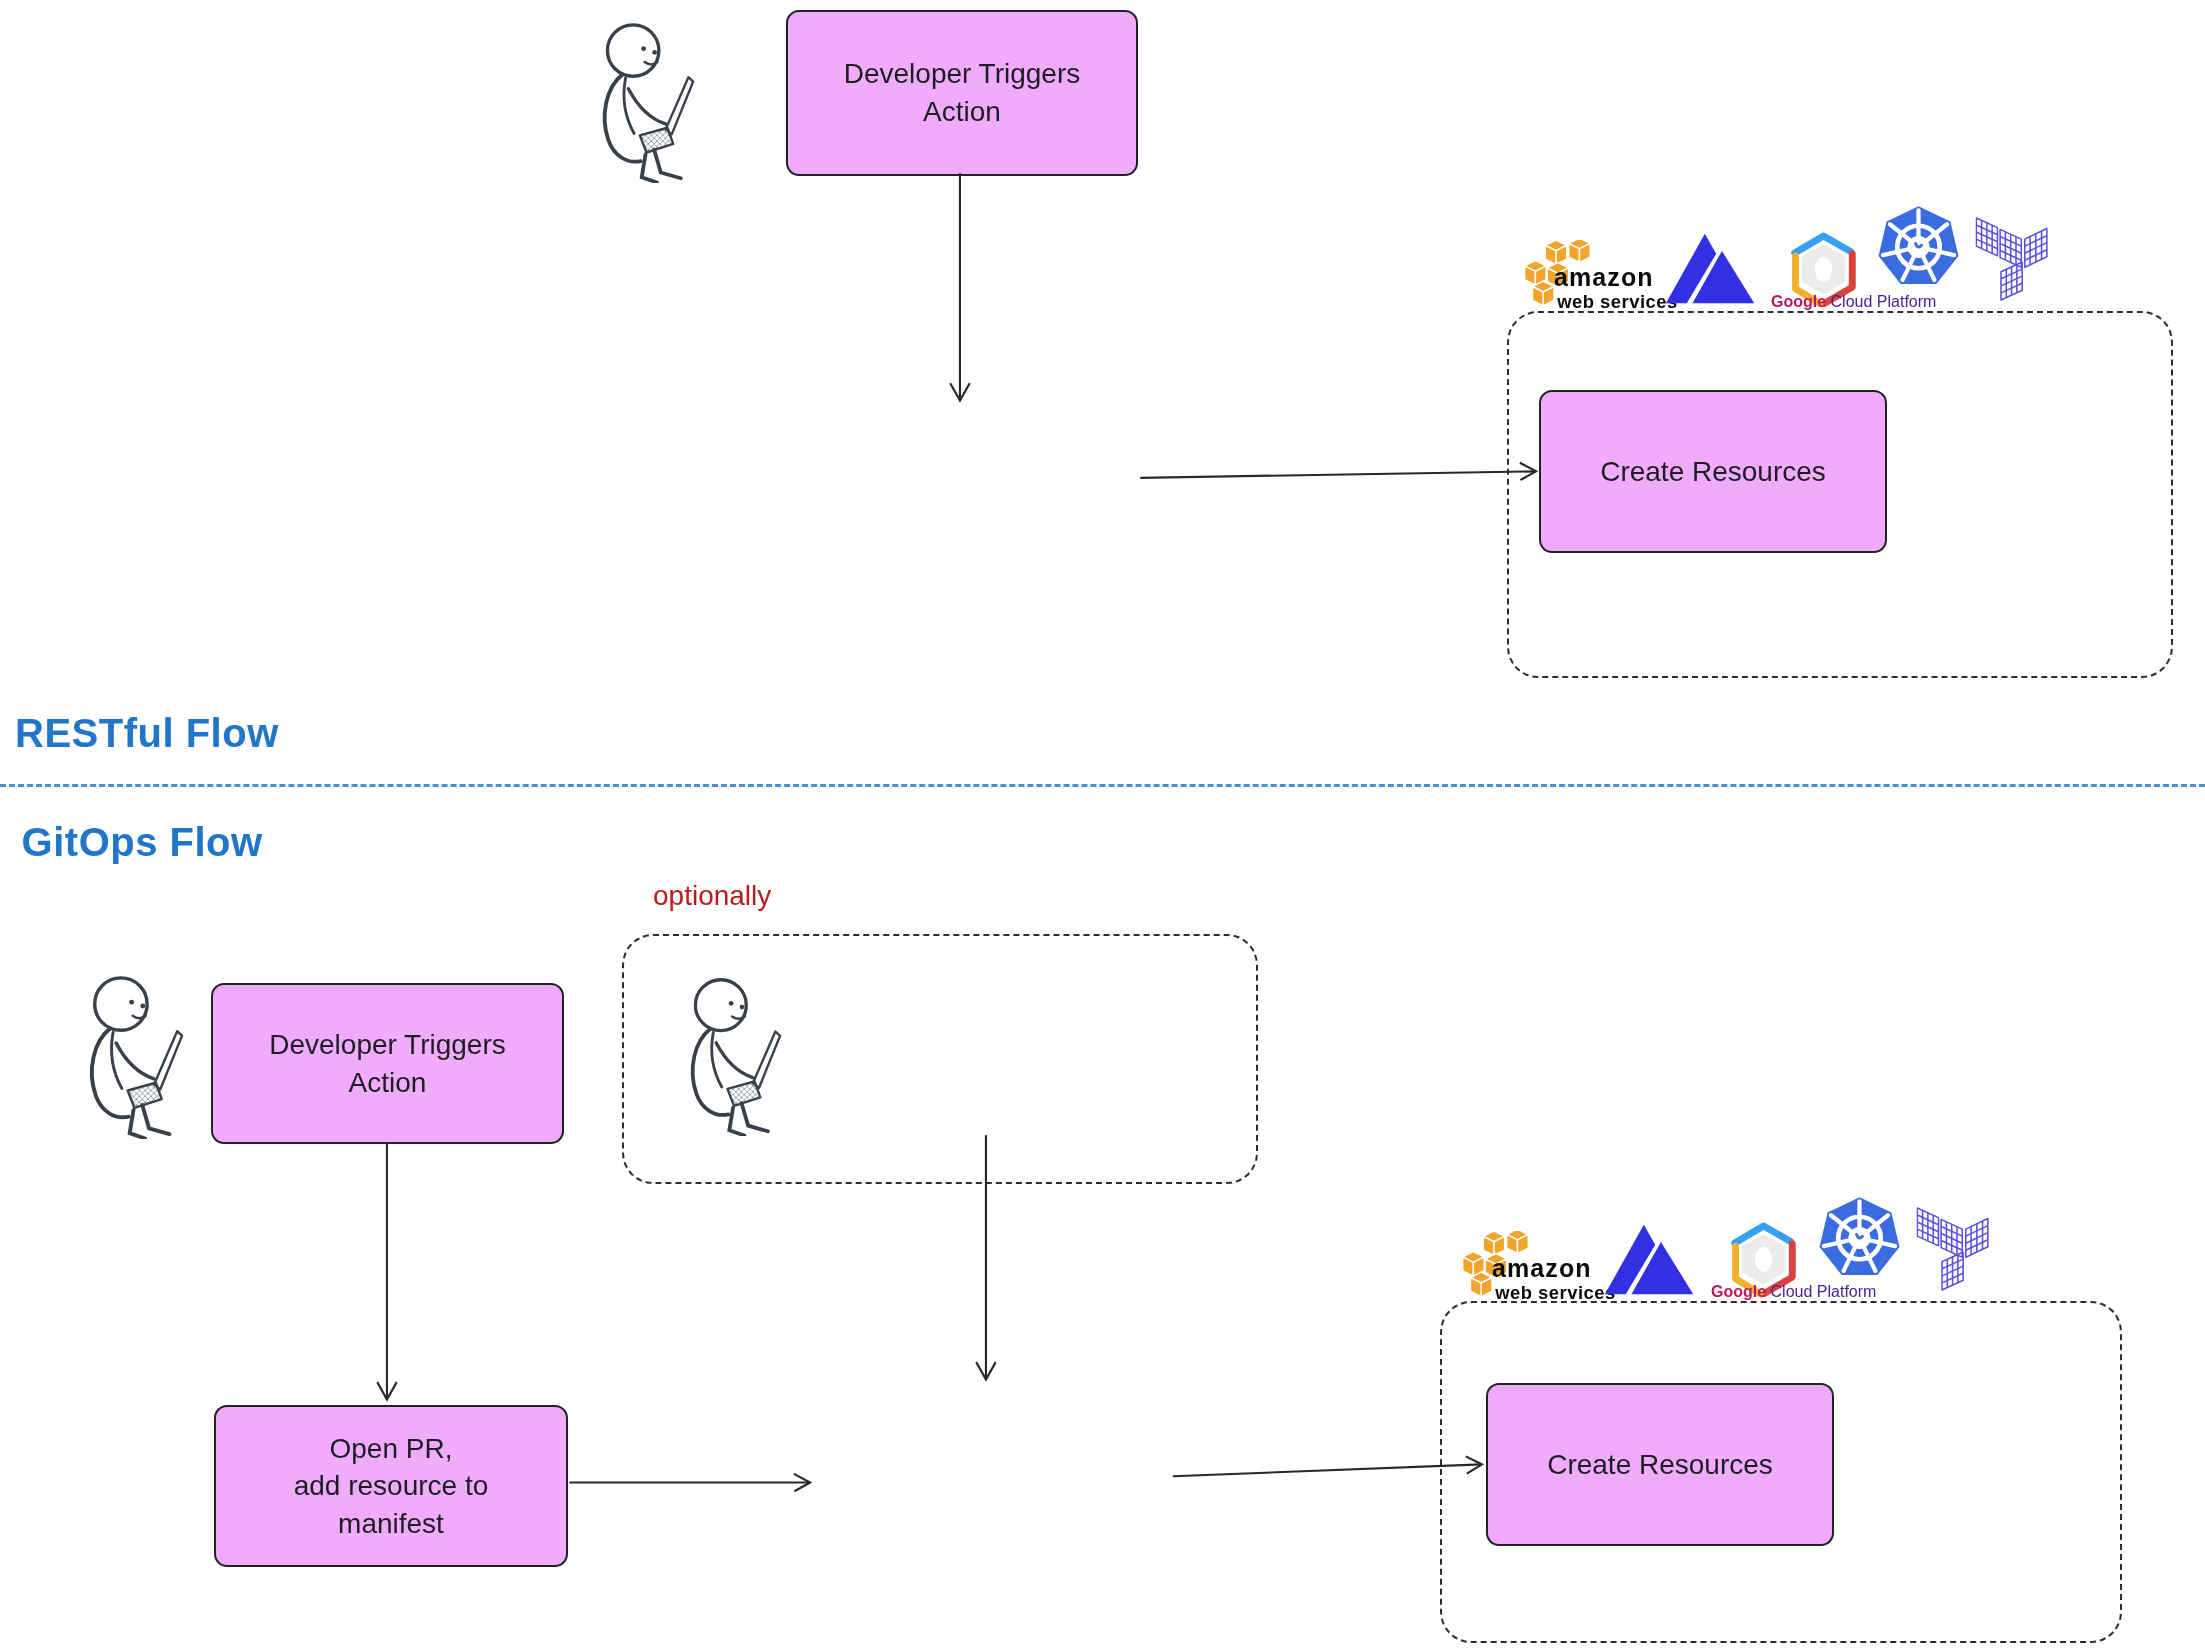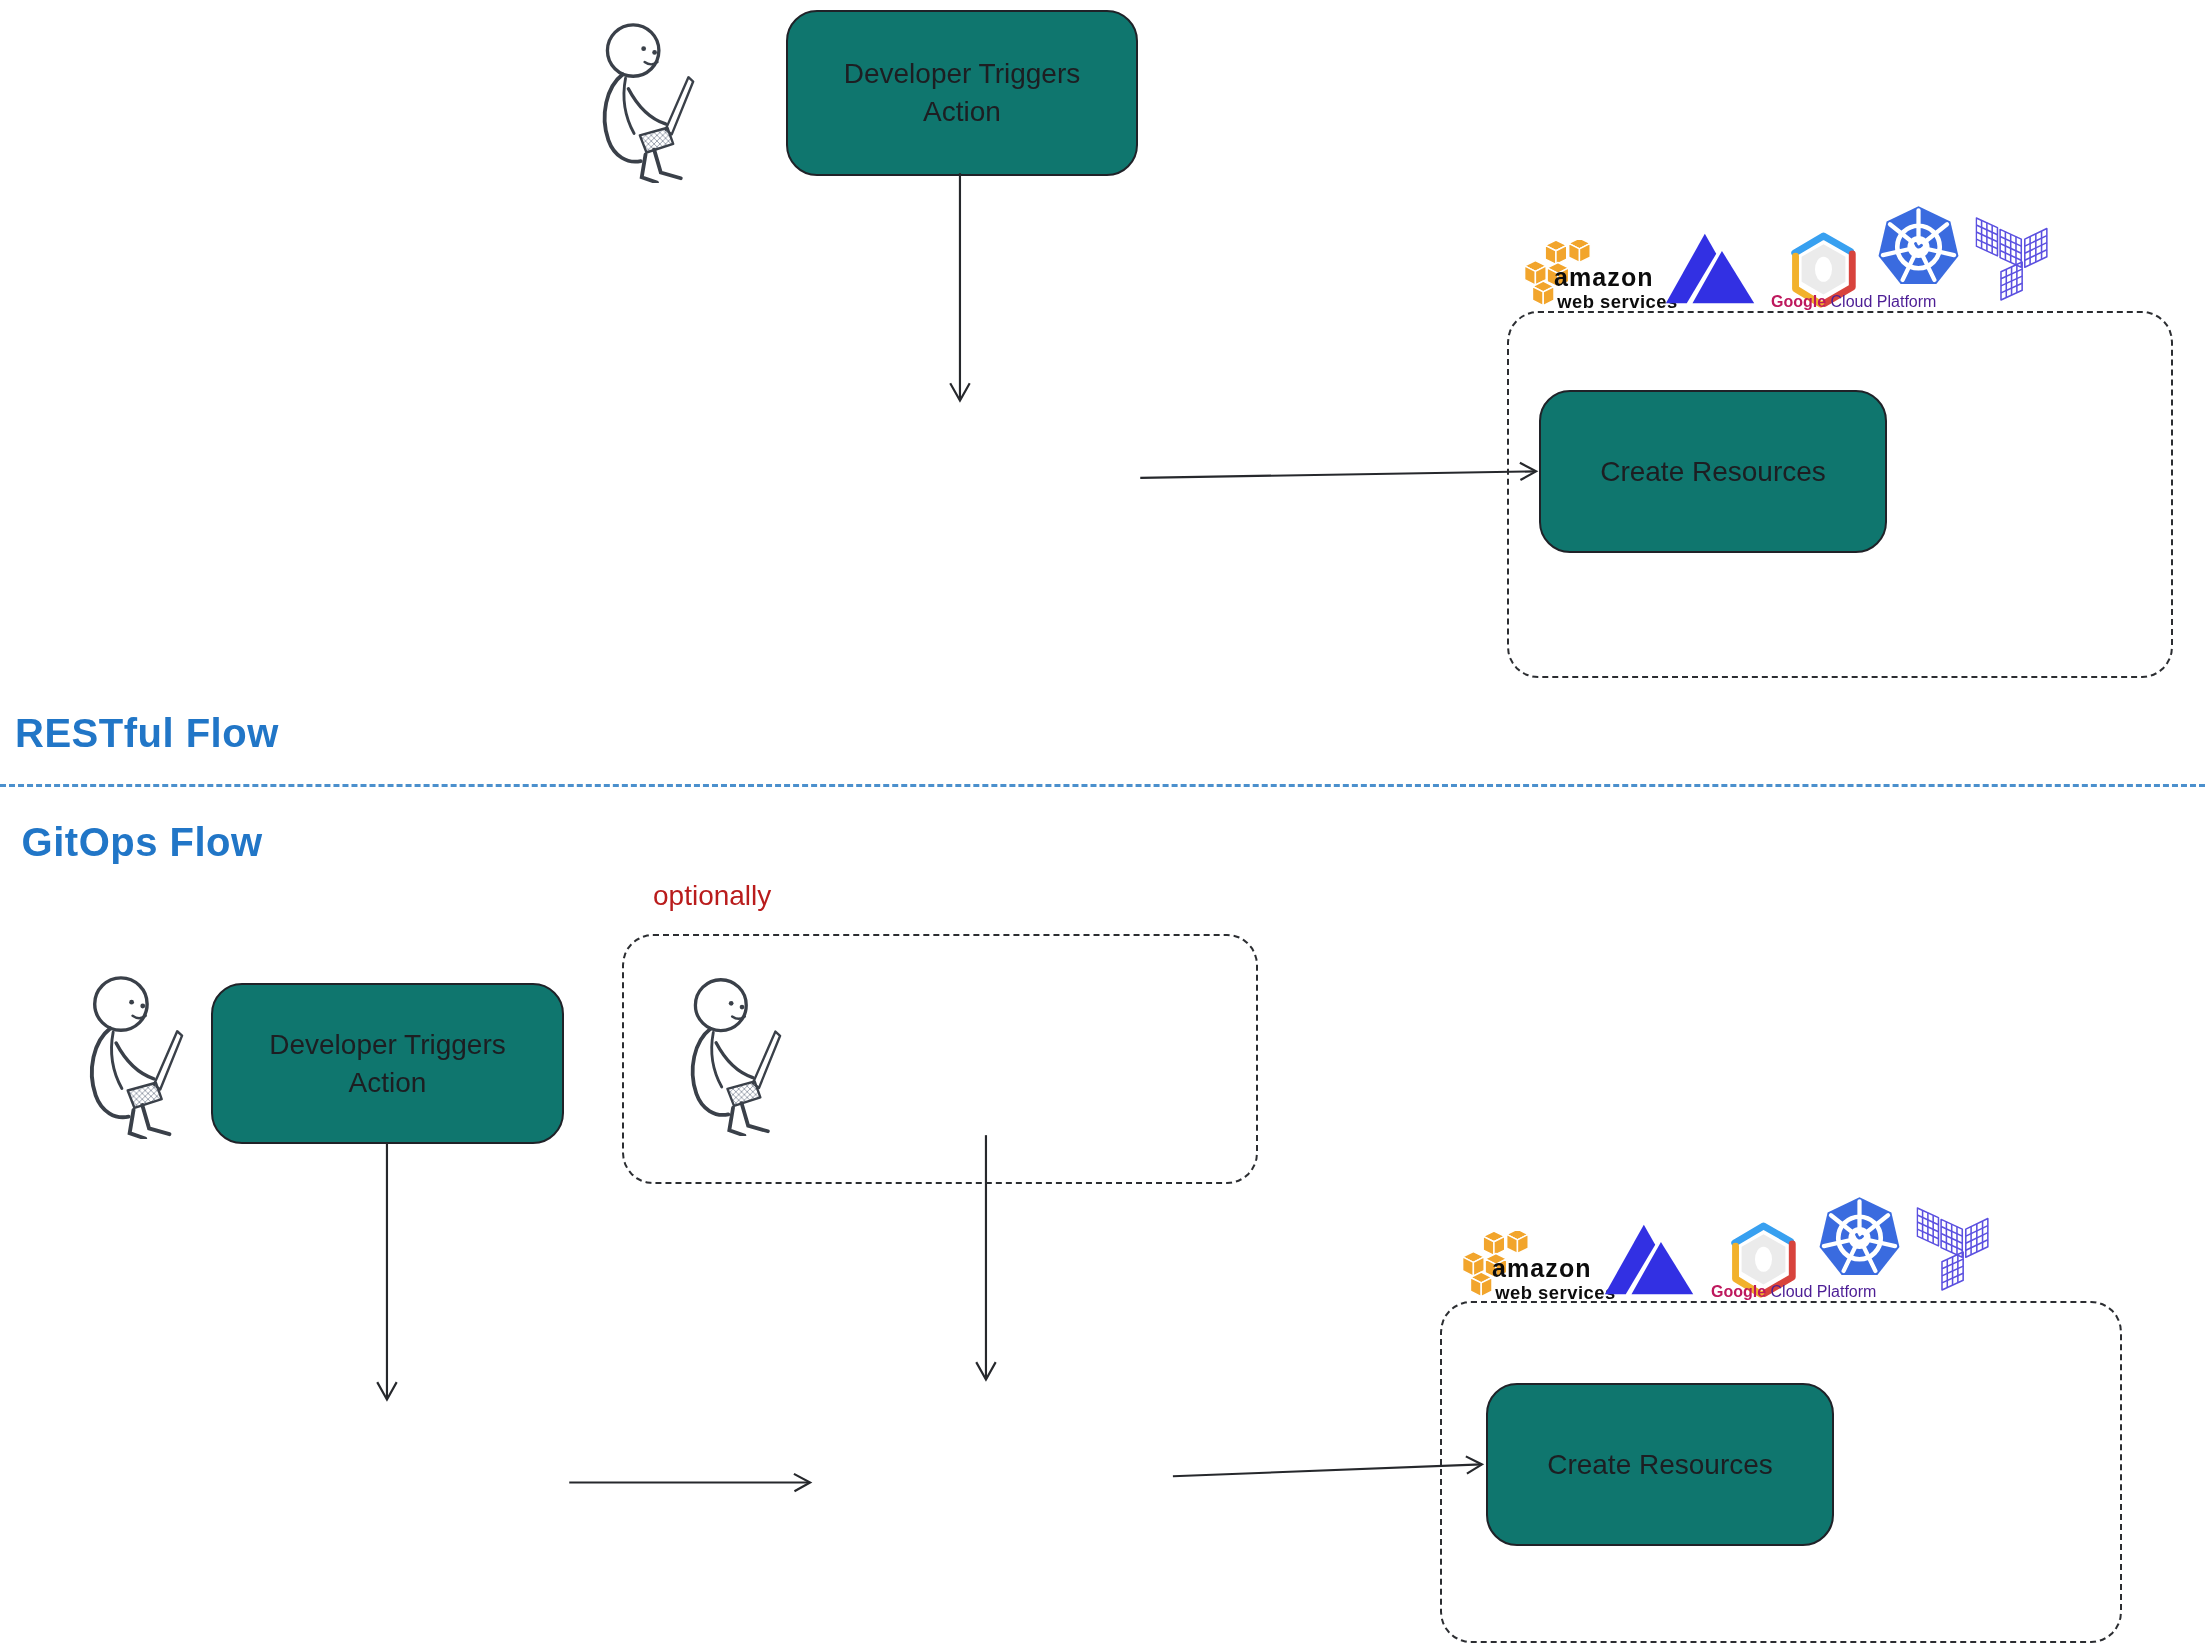--- a/index.html
+++ b/index.html
@@ -2,21 +2,21 @@
 <html style="--heading-blue: #2176c7; --divider-blue: #4b90cd; --stroke-dark: #202228; --person-ink: #3a4049; --aws-orange: #f2a52c; --azure-blue: #3230e3; --gcp-blue: #38a0f0; --gcp-red: #d8433c; --gcp-yellow: #f2b12c; --gcp-inner: #ebebeb; --kubernetes-blue: #3a6bdf; --terraform-purple: #5b50e0;font-size:8.6px"><head>
 <meta charset="utf-8">
 <style>
   html,body{margin:0;padding:0;background:#ffffff;}
   #canvas{
     position:relative;width:2205px;height:1651px;background:#ffffff;
     font-family:"Liberation Sans",sans-serif;overflow:hidden;
   }
   .section{position:absolute;inset:0;}
   .node{
-    position:absolute;background:#0f766e;border:2.2px solid #202228;border-radius:31px;
+    position:absolute;background:#f0abfc;border:2.2px solid #202228;border-radius:13px;
     display:flex;align-items:center;justify-content:center;text-align:center;
     color:#1d1e22;font-size:28px;line-height:1.34;
   }
   .node .label{white-space:pre-line;padding:0 13px;}
   .dashed-region{
     position:absolute;border:2.7px dashed #2b2d31;border-radius:31px;background:transparent;
   }
   .flow-heading{
     position:absolute;font-size:40px;font-weight:bold;letter-spacing:0.5px;
     color:var(--heading-blue,#2176c7);
@@ -235,20 +235,25 @@
     <div class="node" style="left:211px;top:983px;width:349px;height:157px">
       <span class="label">Developer Triggers
 Action</span>
     </div>
 
     <svg class="arrow" style="left:370px;top:1141px" width="35" height="266" viewBox="0 0 64 492">
       <line x1="31" y1="4" x2="31" y2="474"></line>
       <polyline points="13,446 31,478 49,446"></polyline>
     </svg>
 
+    <div class="node" style="left:214px;top:1405px;width:350px;height:158px">
+      <span class="label">Open PR,
+add resource to
+manifest</span>
+    </div>
 
     <svg class="arrow" style="left:566px;top:1463px" width="256" height="38" viewBox="0 0 474 70">
       <line x1="6" y1="36" x2="450" y2="36"></line>
       <polyline points="422,20 452,36 423,52"></polyline>
     </svg>
 
 
     <svg class="arrow" style="left:1170px;top:1444px" width="324" height="43" viewBox="0 0 600 80">
       <line x1="4" y1="60" x2="578" y2="38"></line>
       <polyline points="549,23 579,38 551,55"></polyline>

